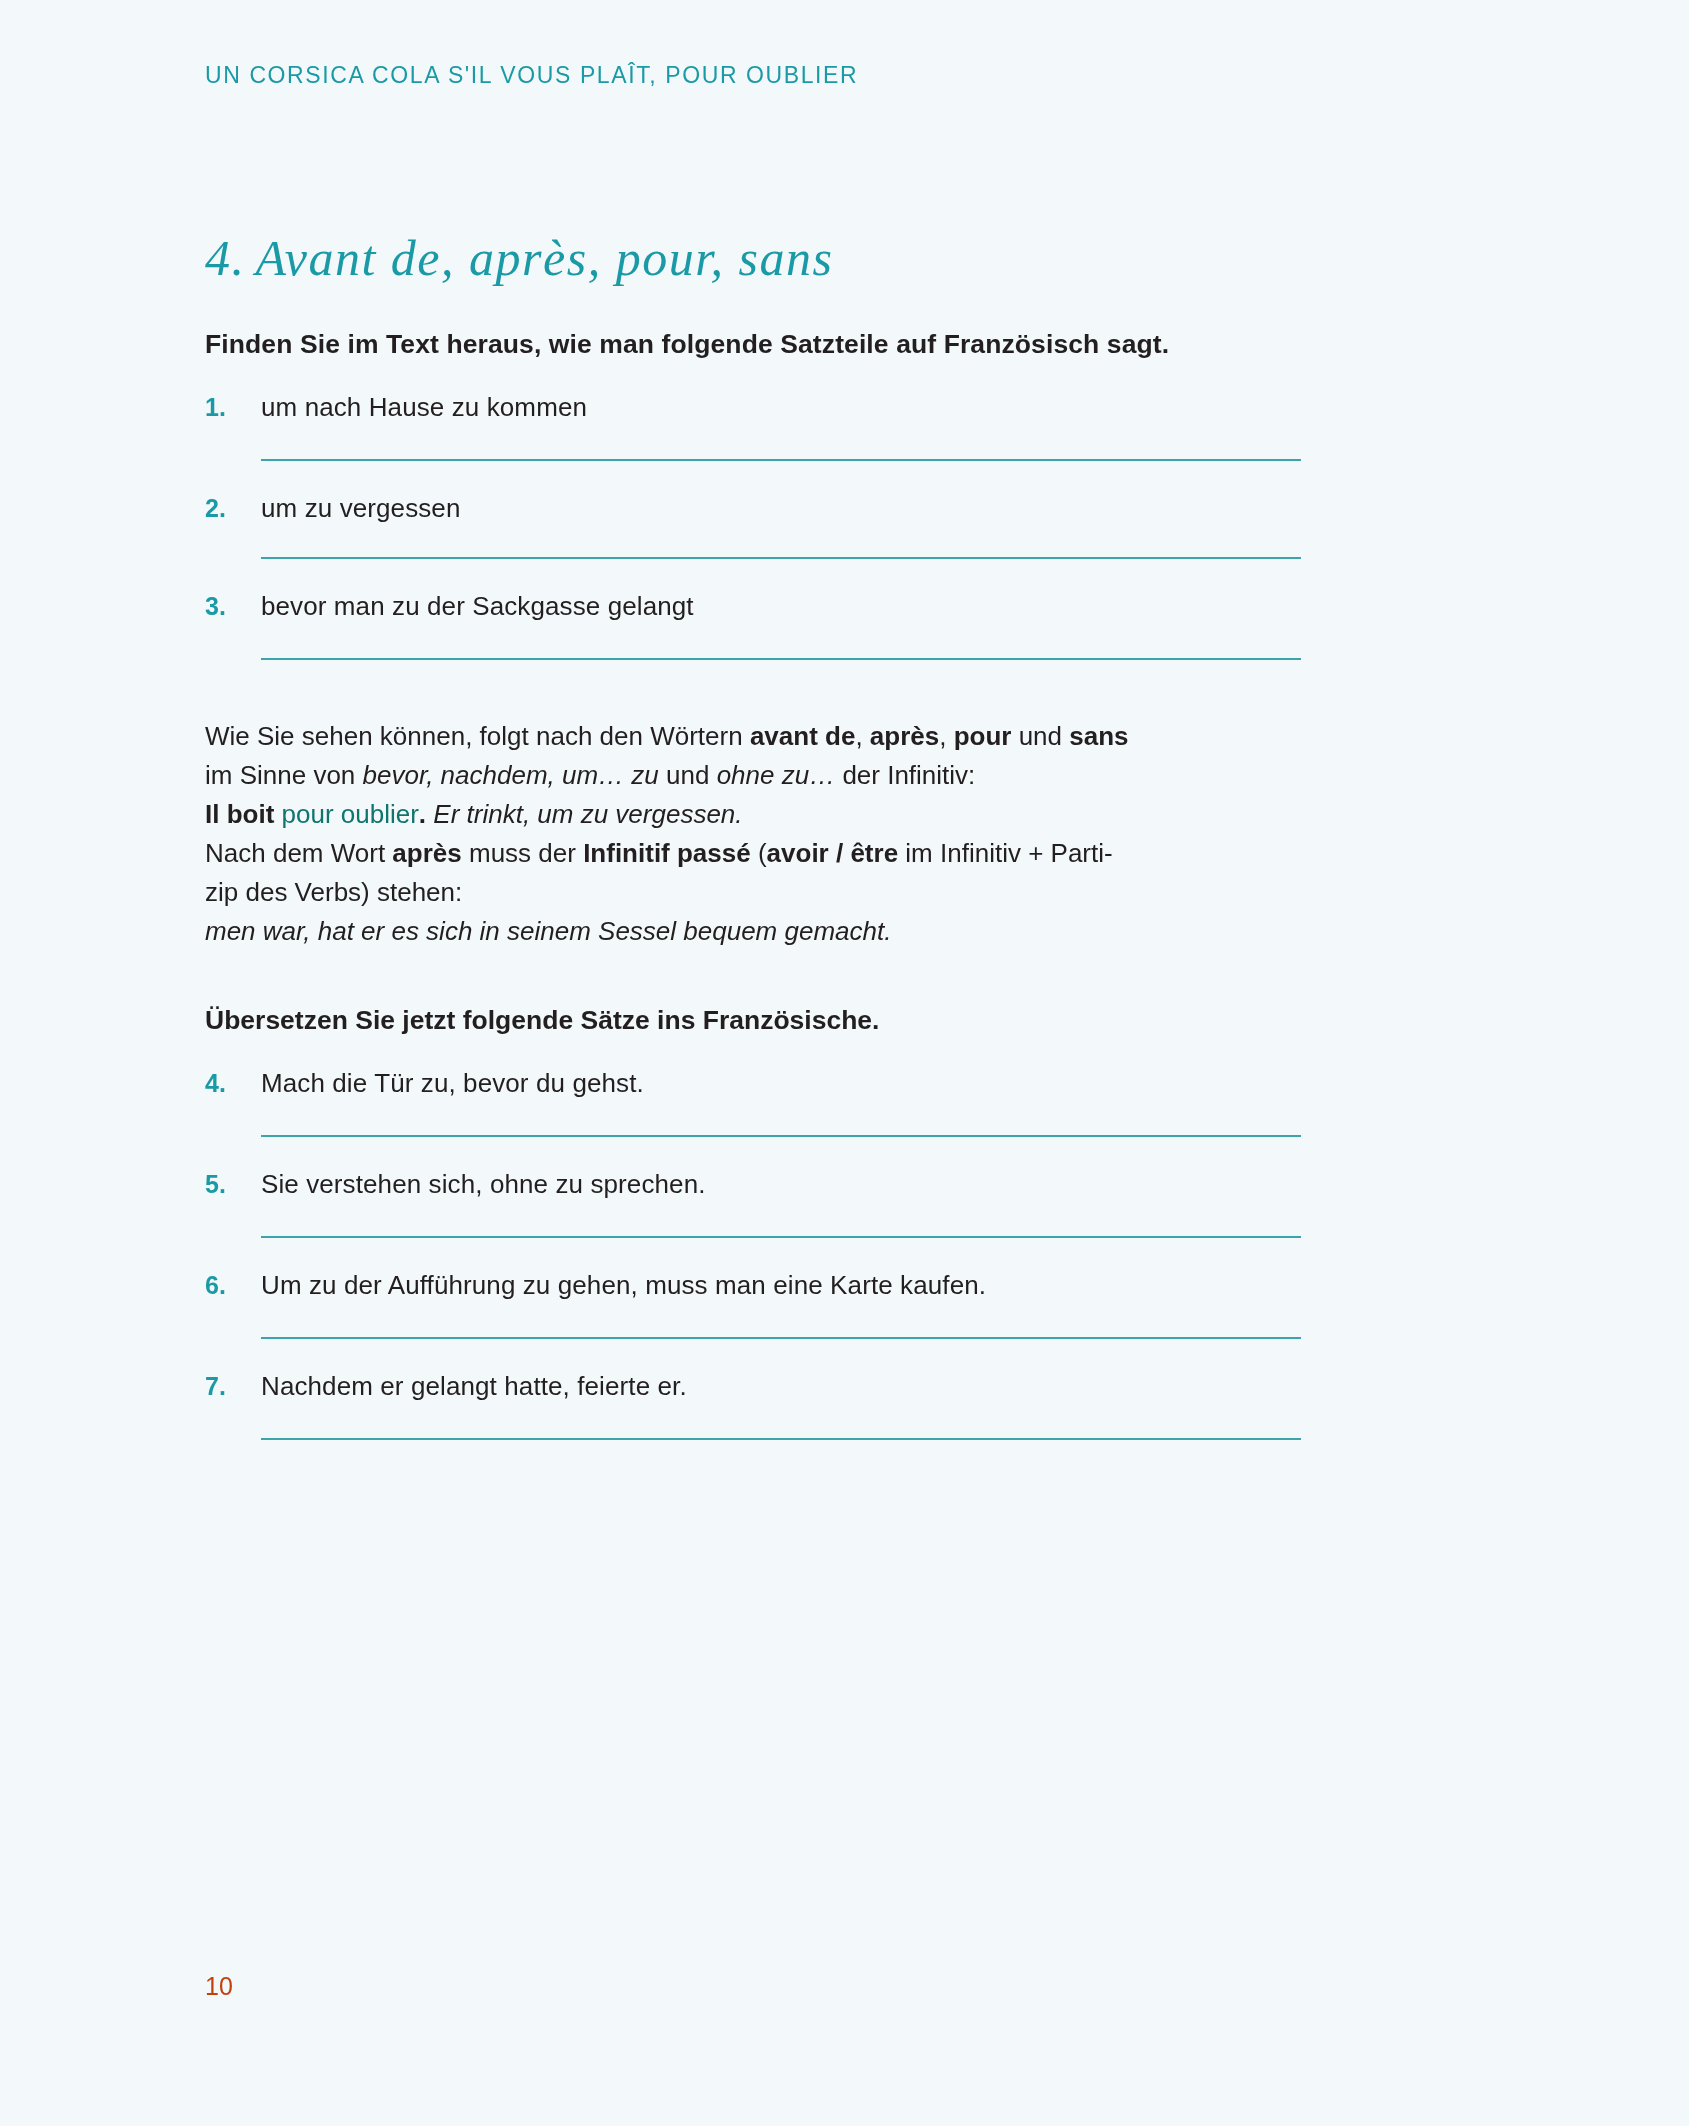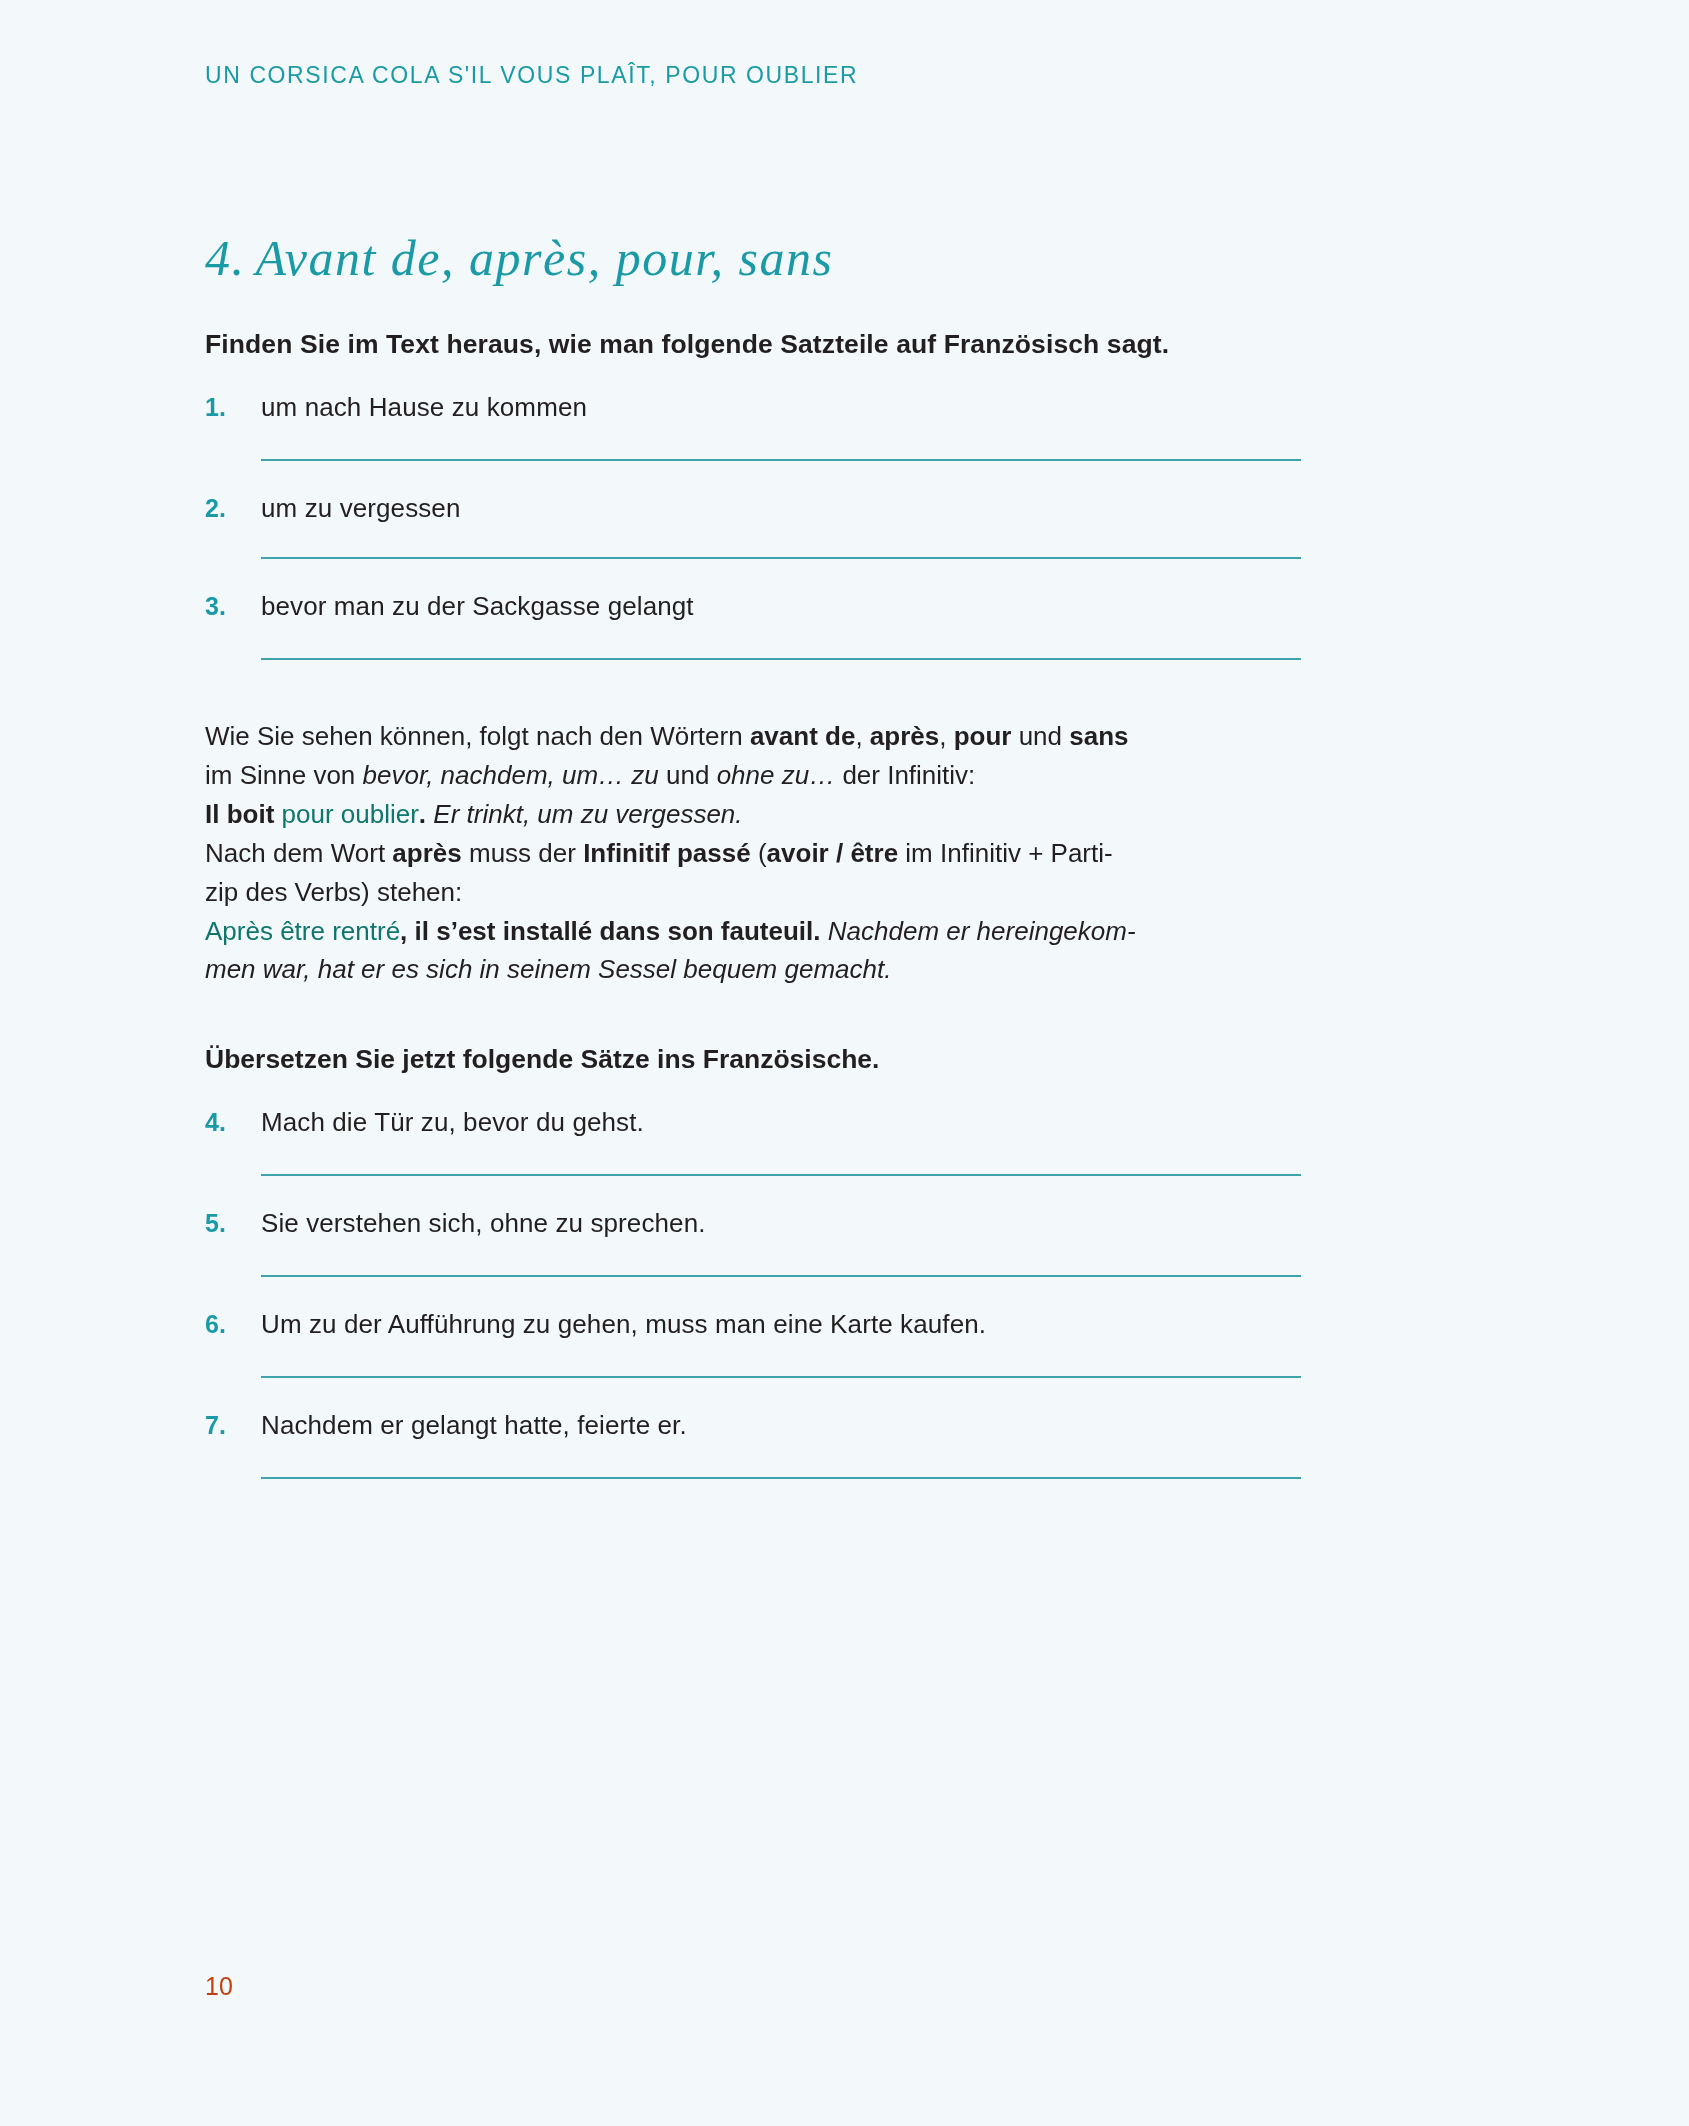--- a/index.html
+++ b/index.html
@@ -180,21 +180,20 @@
       <p><span>Wie Sie sehen können, folgt nach den Wörtern </span><span class="b">avant de</span><span>, </span><span class="b">après</span><span>, </span><span class="b">pour</span><span> und </span><span class="b">sans</span></p>
 
       <p><span>im Sinne von </span><span class="i">bevor, nachdem, um… zu</span><span> und </span><span class="i">ohne zu…</span><span> der Infinitiv:</span></p>
 
       <p><span class="b">Il boit </span><span class="teal-b">pour oublier</span><span class="b">.</span><span class="i"> Er trinkt, um zu vergessen.</span></p>
 
       <p><span>Nach dem Wort </span><span class="b">après</span><span> muss der </span><span class="b">Infinitif passé</span><span> (</span><span class="b">avoir / être</span><span> im Infinitiv + Parti-</span></p>
 
       <p>zip des Verbs) stehen:</p>
 
-      <p><span class="teal-b">Après être rentré</span><span class="b">, il s’est installé dans son fauteuil.</span><span class="i"> Nachdem er hereingekom-</span></p>
 
       <p class="i">men war, hat er es sich in seinem Sessel bequem gemacht.</p>
     </div>
 
     <div class="sub-instruction">Übersetzen Sie jetzt folgende Sätze ins Französische.</div>
 
     <div class="ex-list">
 
       <div class="ex-item">
         <div class="ex-row">

